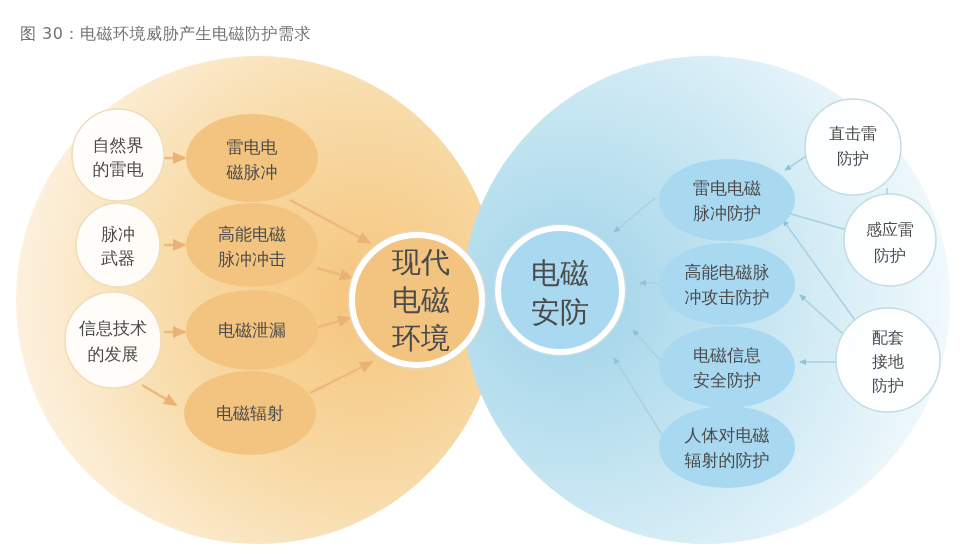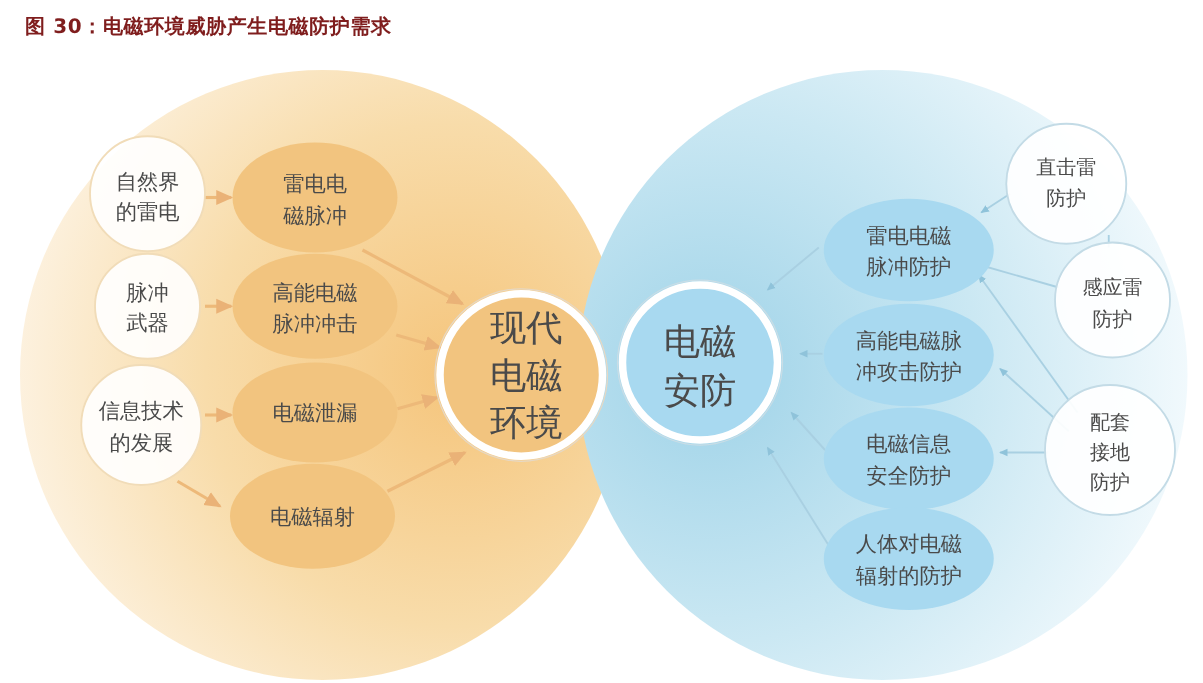--- a/index.html
+++ b/index.html
@@ -1,19 +1,19 @@
 <!DOCTYPE html>
 <html><head>
 <meta charset="utf-8">
 <style>
   html, body { margin:0; padding:0; background:#ffffff; }
   body { width:962px; height:546px; position:relative; overflow:hidden;
          font-family:"DejaVu Sans", "Liberation Sans", sans-serif; }
-  .fig-title { position:absolute; left:20px; top:11px; font-size:16px; font-weight:bold;
-               color:#7f1d1d; letter-spacing:0.5px; white-space:nowrap; }
+  .fig-title { position:absolute; left:20px; top:24px; font-size:16px; font-weight:normal;
+               color:#737373; letter-spacing:0.5px; white-space:nowrap; }
   svg { position:absolute; left:0; top:0; }
   .node-text { font-family:"DejaVu Sans", sans-serif; fill:#4a4a4a; }
   .center-text { font-family:"DejaVu Sans", sans-serif; fill:#4a4a4a; }
 </style>
 </head>
 <body>
 
 <div class="fig-title">图 30：电磁环境威胁产生电磁防护需求</div>
 
 <svg width="962" height="546" viewBox="0 0 962 546">

